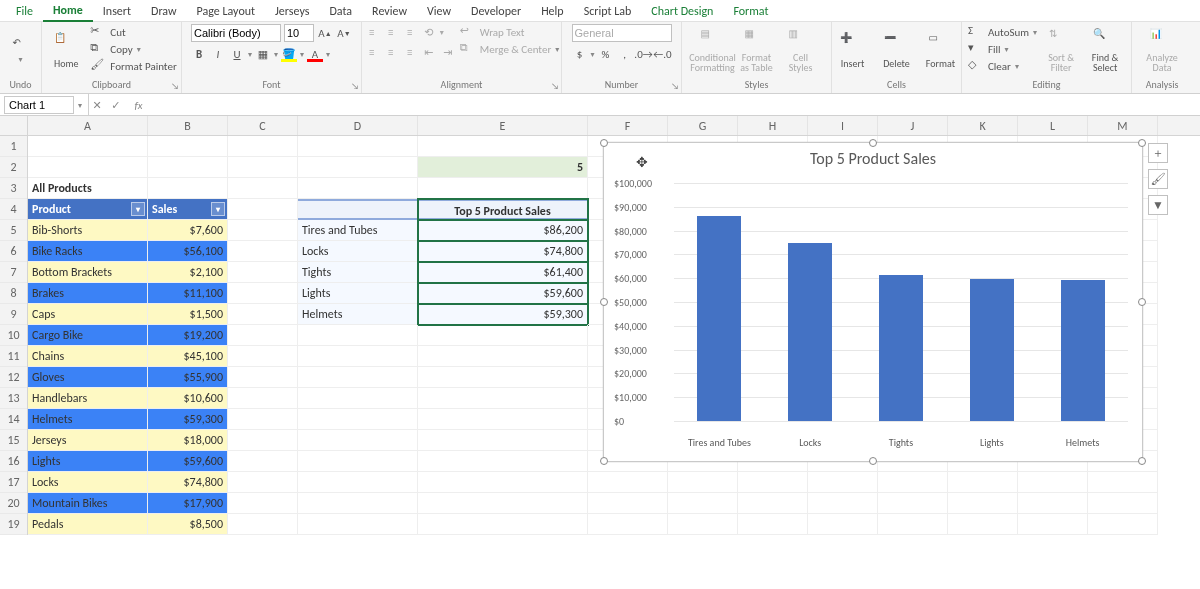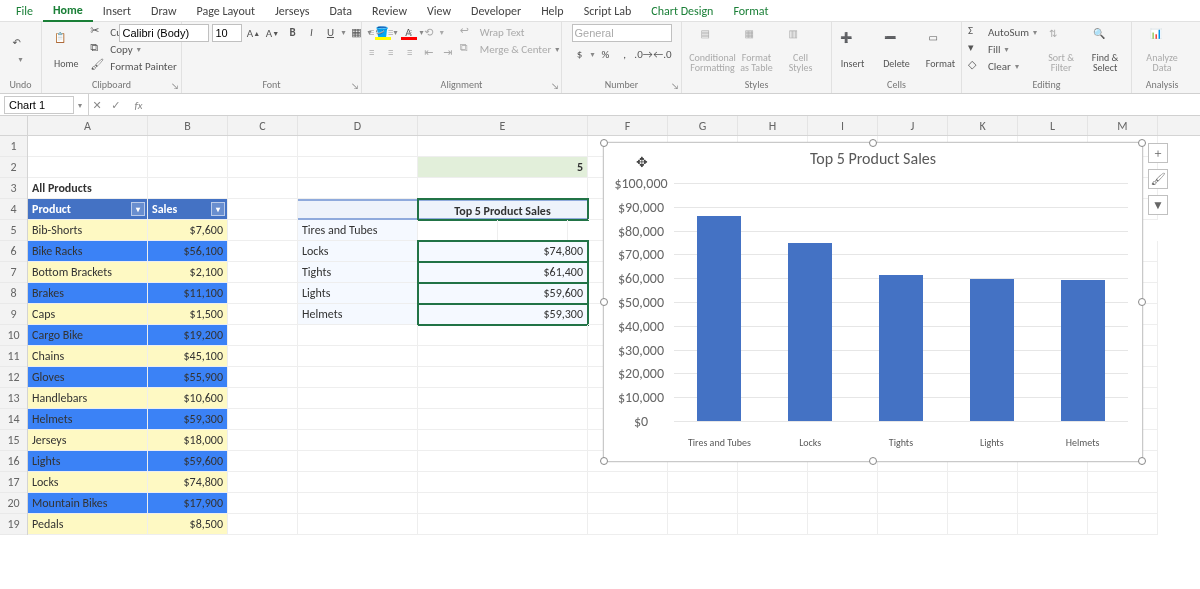--- a/index.html
+++ b/index.html
@@ -67,21 +67,21 @@
 
   
   .selE{outline:2px solid #217346;outline-offset:-1px;}
 
   
   .chart{position:absolute;left:603px;top:26px;width:540px;height:320px;background:#fff;border:1px solid #c9c9c9;box-shadow:0 0 0 1px #bfbfbf33;}
   .handle{position:absolute;width:8px;height:8px;background:#fff;border:1px solid #888;border-radius:50%;}
   .chart .title{text-align:center;font-size:16px;color:#595959;margin-top:6px;}
   .plot{position:absolute;left:70px;right:14px;top:40px;bottom:40px;}
   .ygrid{position:absolute;left:0;right:0;border-top:1px solid #e6e6e6;}
-  .ylab{position:absolute;left:-60px;width:54px;text-align:center;font-size:14px;color:#666;transform:translateY(-50%);}
+  .ylab{position:absolute;left:-60px;width:54px;text-align:left;font-size:10px;color:#666;transform:translateY(-50%);}
   .bars{position:absolute;left:0;right:0;top:0;bottom:0;display:flex;align-items:flex-end;justify-content:space-around;}
   .bar{width:44px;background:#4472C4;}
   .xlabels{position:absolute;left:70px;right:14px;bottom:12px;display:flex;justify-content:space-around;font-size:10px;color:#595959;}
   .chartside{position:absolute;right:-26px;top:0;display:flex;flex-direction:column;gap:6px;}
   .sidebtn{width:20px;height:20px;border:1px solid #c0c0c0;background:#fff;display:flex;align-items:center;justify-content:center;font-size:12px;color:#666;}
 
   .cursor{position:absolute;font-size:14px;color:#444;}
 </style>
 </head>
 <body>
@@ -135,21 +135,21 @@
             <span class="ico">🖌</span>
             <span>Format Painter</span>
           </div>
       </div>
     </div>
     <div class="label">Clipboard</div>
     <span class="dlg">↘</span>
   </div>
 
   <div class="group" style="width:180px">
-    <div class="body" style="flex-direction:row;gap:4px;align-items:flex-start">
+    <div class="body" style="flex-direction:column;gap:4px;align-items:flex-start">
       <div class="row">
         <input class="fake fontname" value="Calibri (Body)" style="">
         <input class="fake fontsize" value="10" style="">
         <span class="mini">A<sup style="font-size:7px">▲</sup></span>
         <span class="mini">A<sup style="font-size:7px">▼</sup></span>
       </div>
       <div class="row">
         <span class="mini" style="font-weight:700">B</span>
         <span class="mini" style="font-style:italic">I</span>
         <span class="mini" style="text-decoration:underline">U</span>
@@ -403,20 +403,21 @@
         <div class="c wJ "></div>
         <div class="c wK "></div>
         <div class="c wL "></div>
         <div class="c wM "></div>
       </div>
       <div class="cellrow">
         <div class="c wA band0">Bib-Shorts</div>
         <div class="c wB band0 rnum">$7,600</div>
         <div class="c wC "></div>
         <div class="c wD t5cell">Tires and Tubes</div>
+        <div class="c wE t5cell rnum selE">$86,200</div>
         <div class="c wF "></div>
         <div class="c wG "></div>
         <div class="c wH "></div>
         <div class="c wI "></div>
         <div class="c wJ "></div>
         <div class="c wK "></div>
         <div class="c wL "></div>
         <div class="c wM "></div>
       </div>
       <div class="cellrow">

